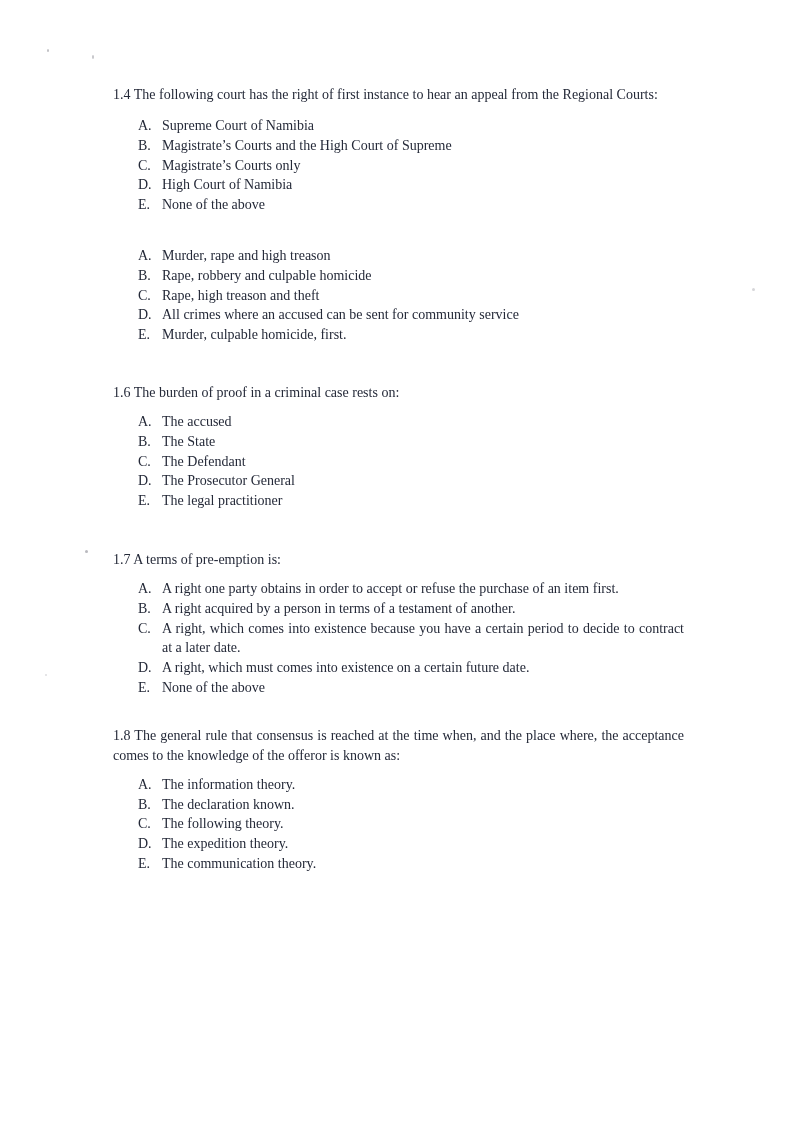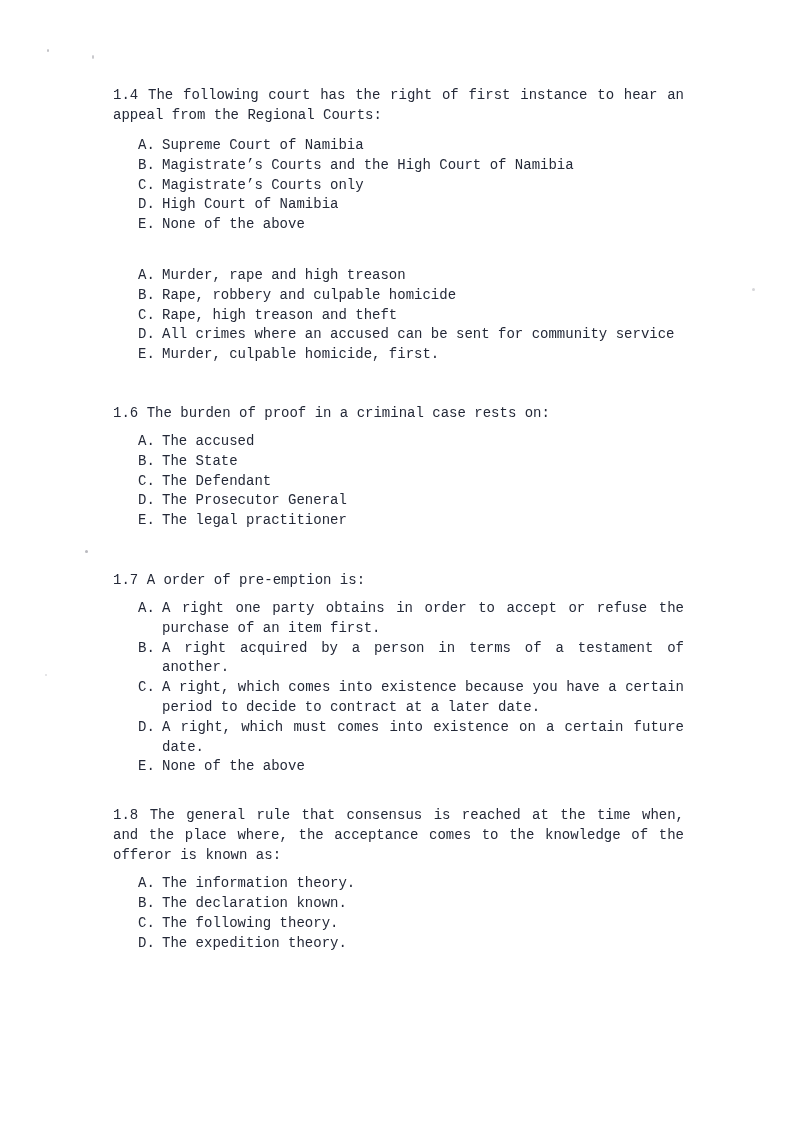--- a/index.html
+++ b/index.html
@@ -6,21 +6,21 @@
     margin: 0;
     padding: 0;
     background: #ffffff;
   }
   .page {
     position: relative;
     width: 794px;
     height: 952px;
     background: #ffffff;
     overflow: hidden;
-    font-family: Liberation Mono, monospace;
+    font-family: Liberation Serif, serif;
     color: #242938;
   }
   .content {
     position: absolute;
     left: 113px;
     right: 110px;
     top: 0;
     padding-top: 85px;
   }
   .q-text {
@@ -87,21 +87,21 @@
 
     <section class="question q14">
       <p class="q-text"><span>1.4</span> <span>The following court has the right of first instance to hear an appeal from the Regional Courts:</span></p>
       <div class="options">
         <div class="option">
           <span class="option-letter">A.</span>
           <span class="option-text">Supreme Court of Namibia</span>
         </div>
         <div class="option">
           <span class="option-letter">B.</span>
-          <span class="option-text">Magistrate’s Courts and the High Court of Namibia</span>
+          <span class="option-text">Magistrate’s Courts and the High Court of Supreme</span>
         </div>
         <div class="option">
           <span class="option-letter">C.</span>
           <span class="option-text">Magistrate’s Courts only</span>
         </div>
         <div class="option">
           <span class="option-letter">D.</span>
           <span class="option-text">High Court of Namibia</span>
         </div>
         <div class="option">
@@ -156,21 +156,21 @@
           <span class="option-text">The Prosecutor General</span>
         </div>
         <div class="option">
           <span class="option-letter">E.</span>
           <span class="option-text">The legal practitioner</span>
         </div>
       </div>
     </section>
 
     <section class="question q17">
-      <p class="q-text"><span>1.7</span> <span>A order of pre-emption is:</span></p>
+      <p class="q-text"><span>1.7</span> <span>A terms of pre-emption is:</span></p>
       <div class="options">
         <div class="option">
           <span class="option-letter">A.</span>
           <span class="option-text">A right one party obtains in order to accept or refuse the purchase of an item first.</span>
         </div>
         <div class="option">
           <span class="option-letter">B.</span>
           <span class="option-text">A right acquired by a person in terms of a testament of another.</span>
         </div>
         <div class="option">

